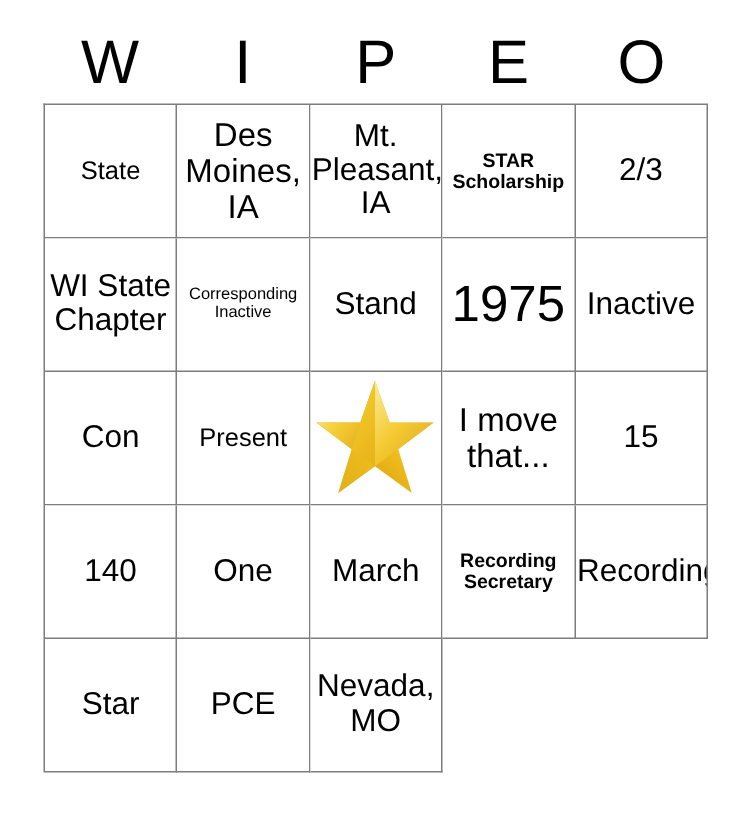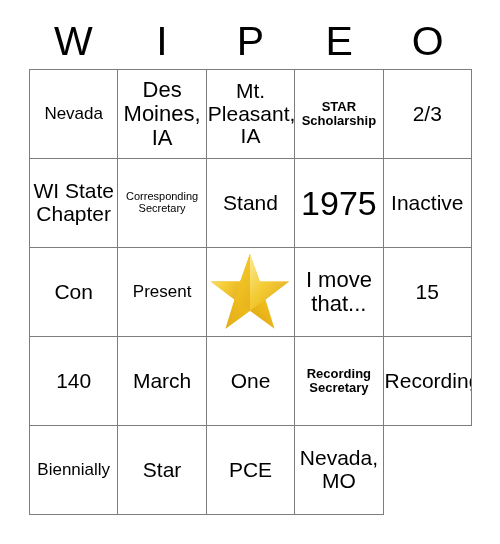--- a/index.html
+++ b/index.html
@@ -120,40 +120,40 @@
     <div class="header-letter">W</div>
     <div class="header-letter">I</div>
     <div class="header-letter">P</div>
     <div class="header-letter">E</div>
     <div class="header-letter">O</div>
   </div>
 
   <div id="grid">
 
     <div class="cell">
-        <span class="cell-text fs-md">Nevada</span>
+        <span class="cell-text fs-md">State</span>
       </div>
     <div class="cell">
         <span class="cell-text fs-xl">Des Moines, IA</span>
       </div>
     <div class="cell">
         <span class="cell-text fs-lg">Mt. Pleasant, IA</span>
       </div>
     <div class="cell">
         <span class="cell-text fs-sm">STAR Scholarship</span>
       </div>
     <div class="cell">
         <span class="cell-text fs-xxl">2/3</span>
       </div>
 
     <div class="cell">
         <span class="cell-text fs-lg">WI State Chapter</span>
       </div>
     <div class="cell">
-        <span class="cell-text fs-xs">Corresponding Secretary</span>
+        <span class="cell-text fs-xs">Corresponding Inactive</span>
       </div>
     <div class="cell">
         <span class="cell-text fs-xxl">Stand</span>
       </div>
     <div class="cell">
         <span class="cell-text fs-huge">1975</span>
       </div>
     <div class="cell">
         <span class="cell-text fs-lg">Inactive</span>
       </div>
@@ -190,35 +190,32 @@
         <span class="cell-text fs-xl">I move that...</span>
       </div>
     <div class="cell">
         <span class="cell-text fs-xxl">15</span>
       </div>
 
     <div class="cell">
         <span class="cell-text fs-xxl">140</span>
       </div>
     <div class="cell">
+        <span class="cell-text fs-xxl">One</span>
+      </div>
+    <div class="cell">
         <span class="cell-text fs-xxl">March</span>
       </div>
     <div class="cell">
-        <span class="cell-text fs-xxl">One</span>
-      </div>
-    <div class="cell">
         <span class="cell-text fs-sm">Recording Secretary</span>
       </div>
     <div class="cell">
         <span class="cell-text fs-lg">Recording</span>
       </div>
 
-    <div class="cell">
-        <span class="cell-text fs-md">Biennially</span>
-      </div>
     <div class="cell">
         <span class="cell-text fs-xxl">Star</span>
       </div>
     <div class="cell">
         <span class="cell-text fs-xxl">PCE</span>
       </div>
     <div class="cell">
         <span class="cell-text fs-lg">Nevada, MO</span>
       </div>
 

